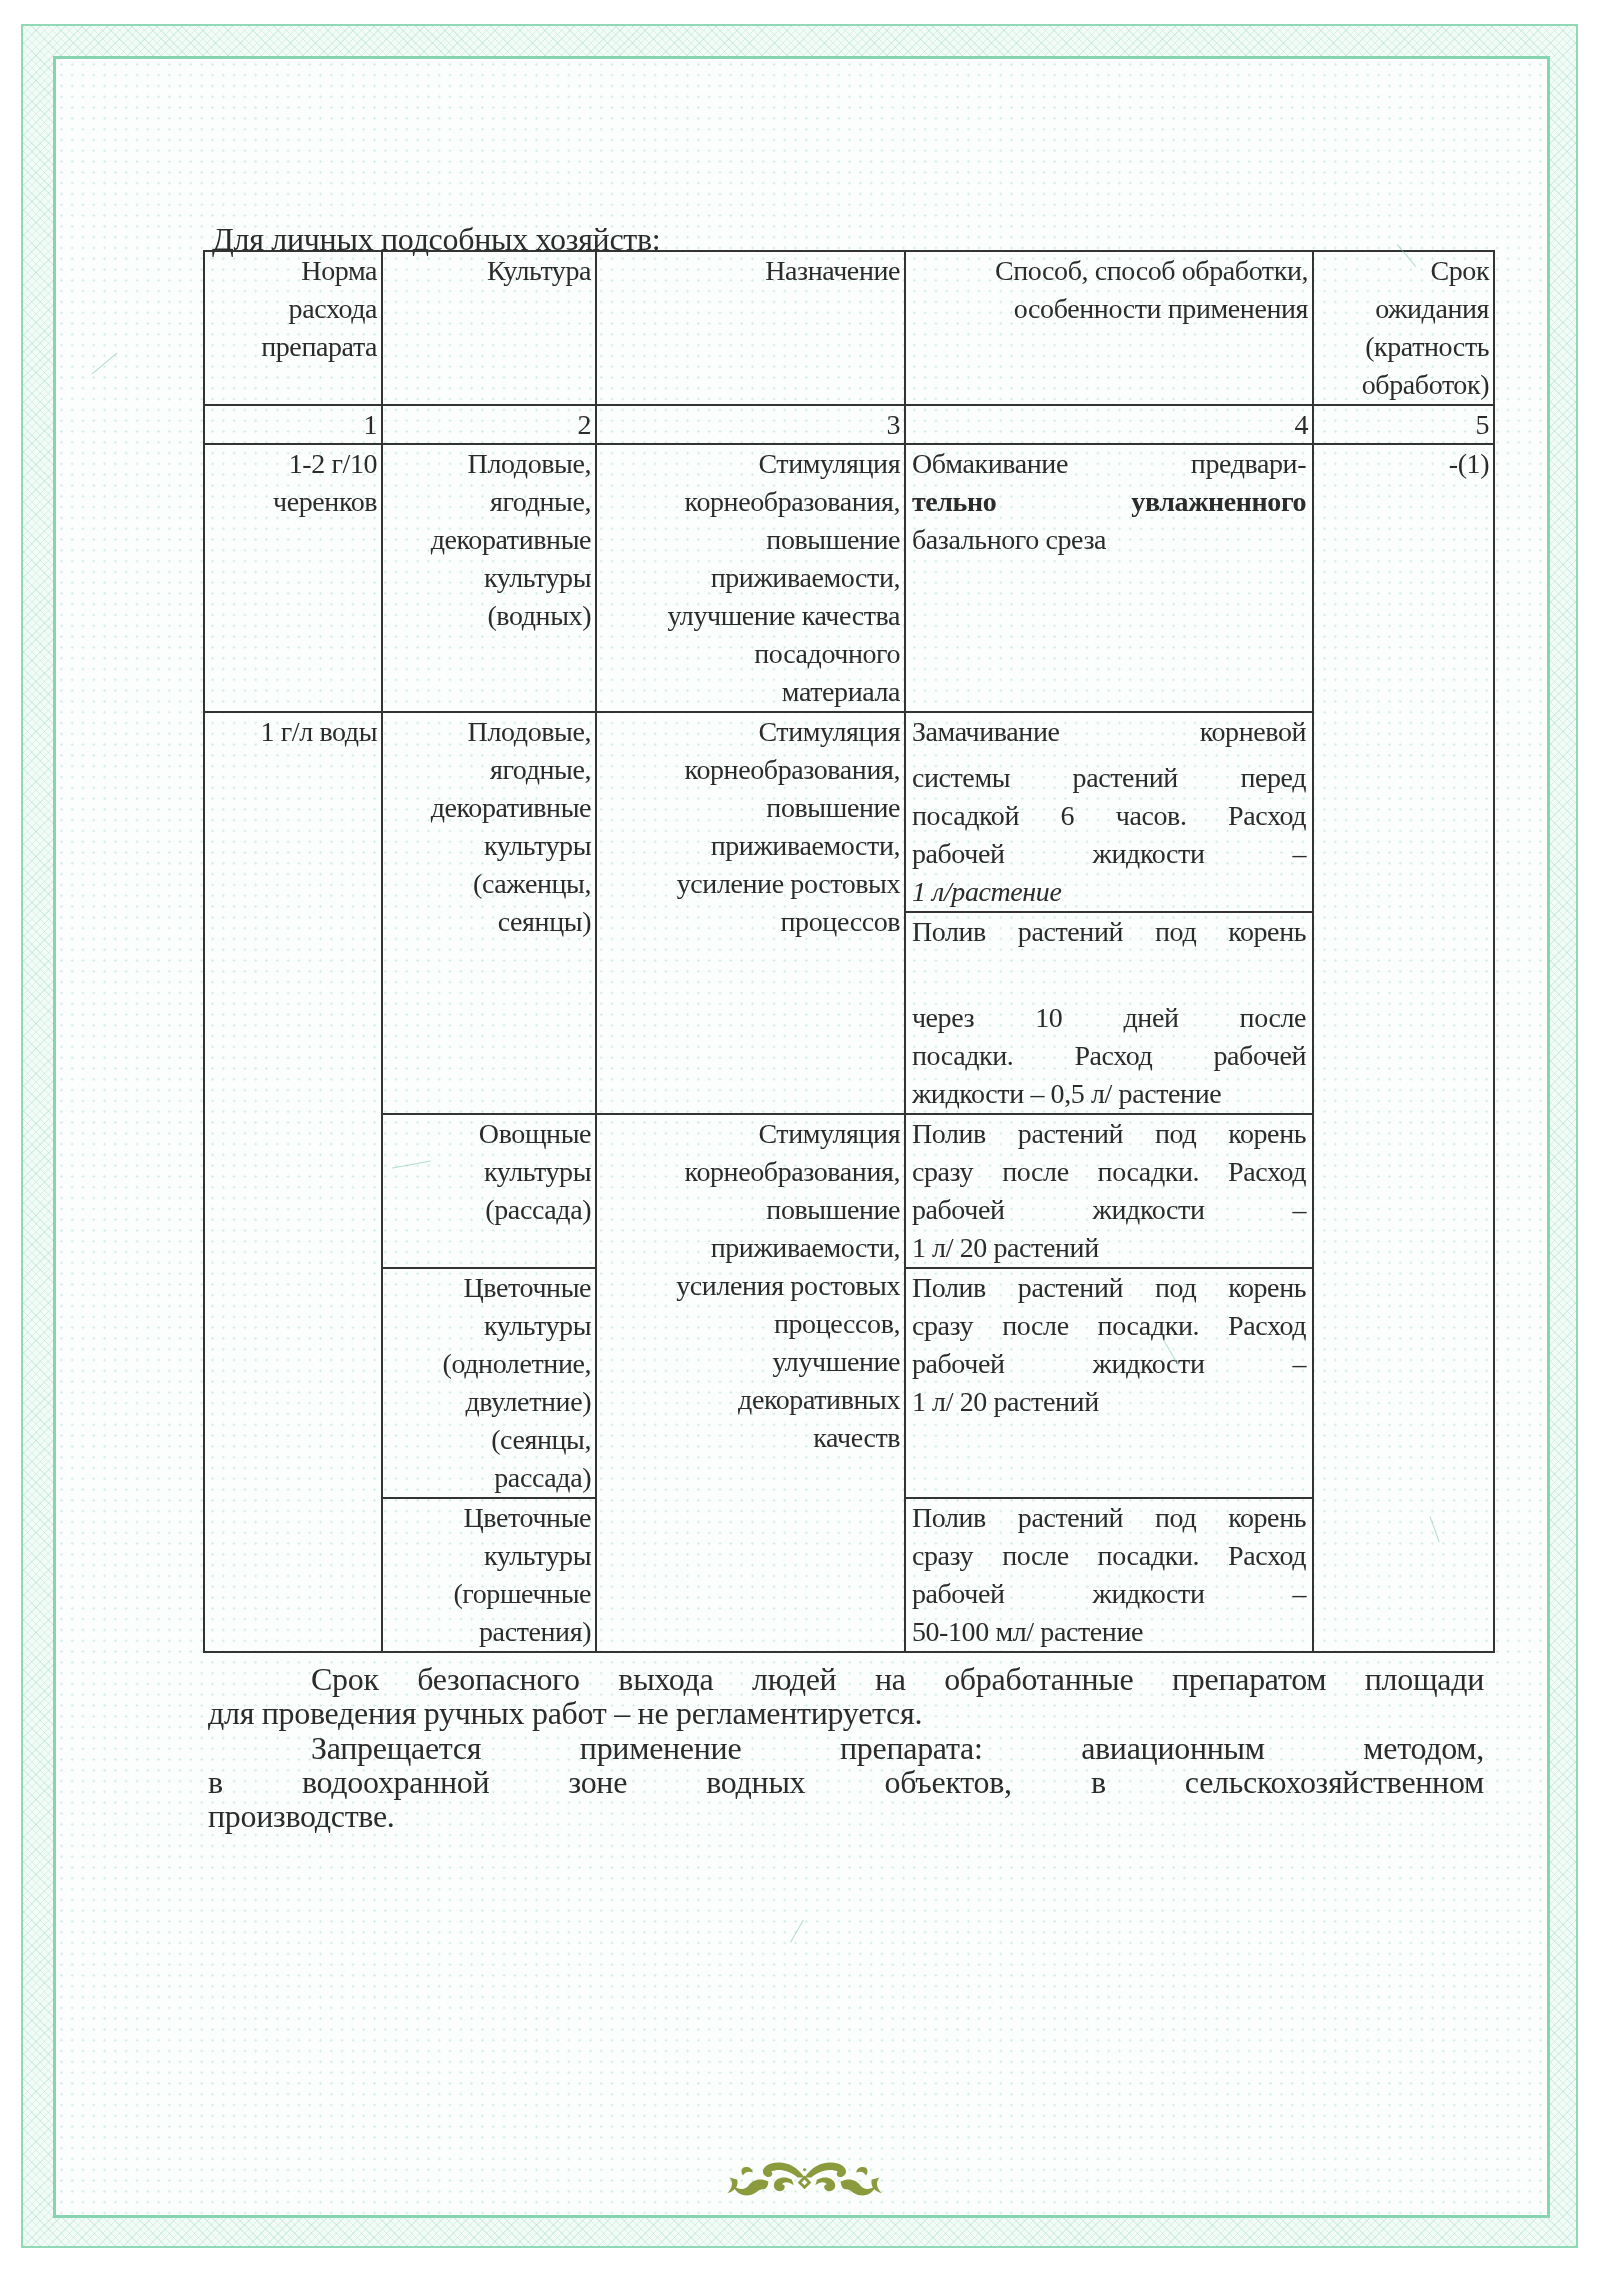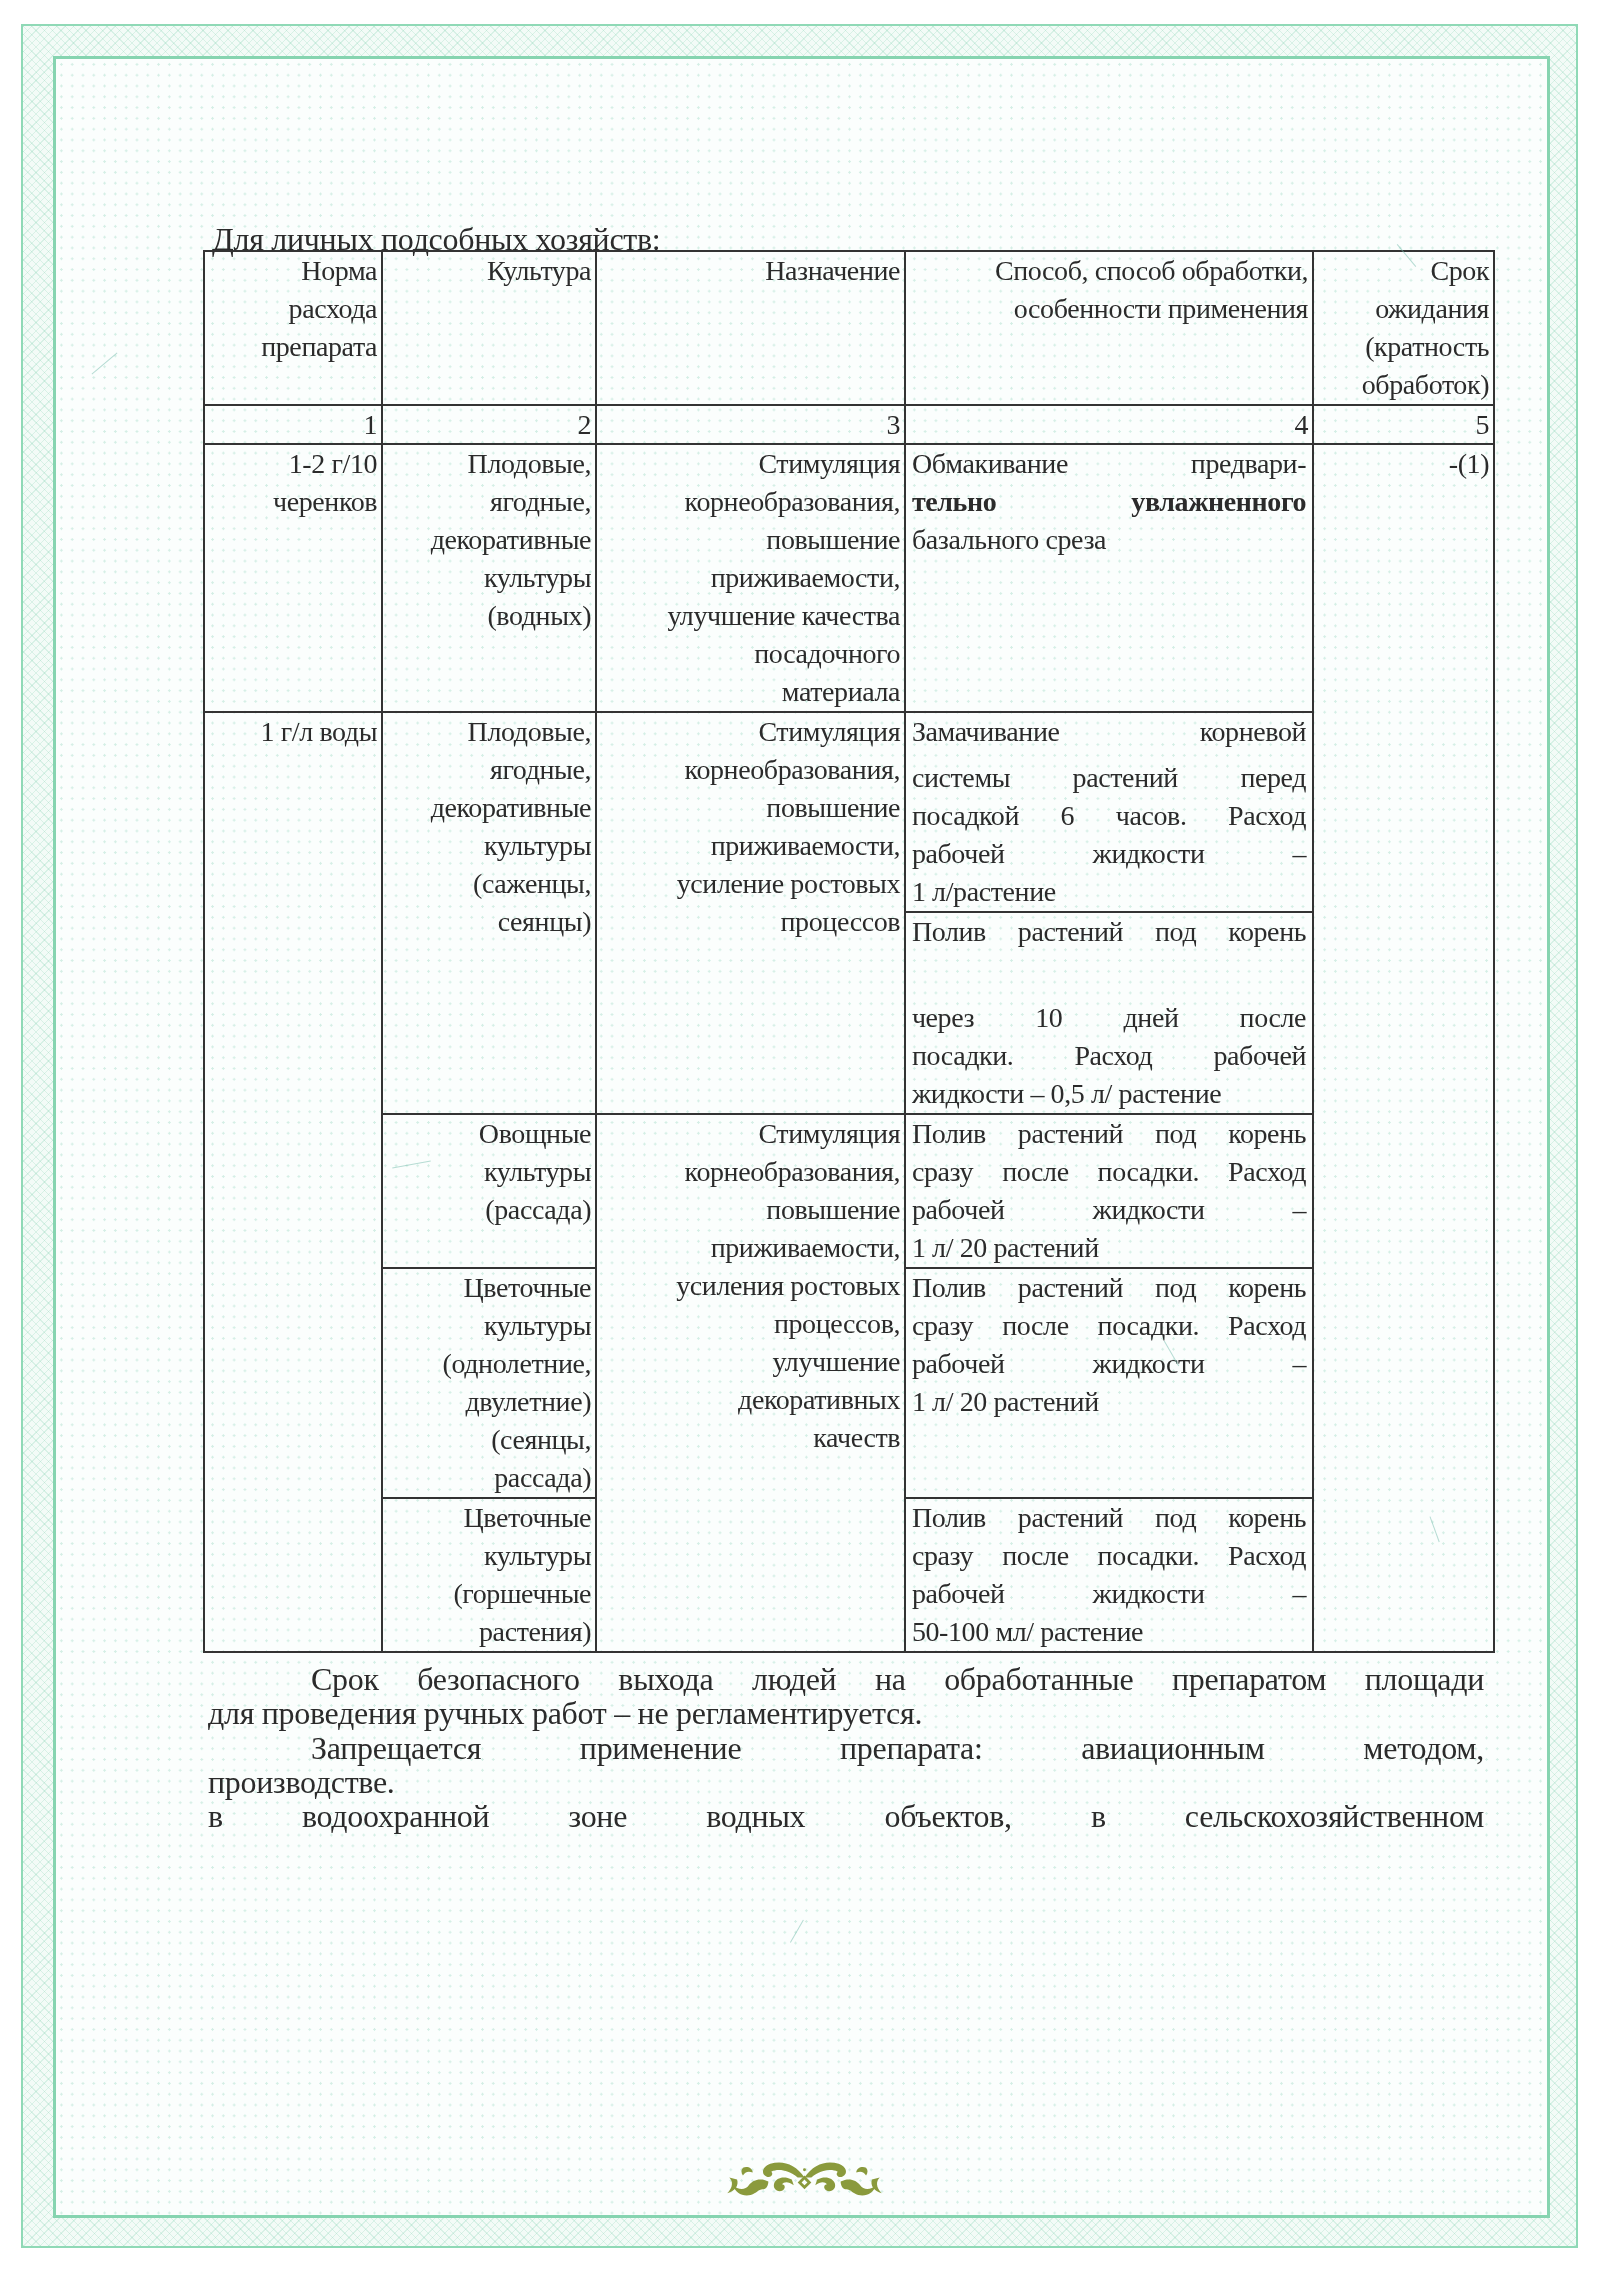--- a/index.html
+++ b/index.html
@@ -160,21 +160,21 @@
           <span class="ln">повышение</span>
           <span class="ln">приживаемости,</span>
           <span class="ln">усиление ростовых</span>
           <span class="ln">процессов</span>
         </td>
     <td class="just">
           <span class="ln jl" style="white-space: normal; text-align: justify; text-align-last: justify;">Замачивание корневой</span>
           <span class="ln jl" style="white-space: normal; text-align: justify; text-align-last: justify; margin-top: 8px;">системы растений перед</span>
           <span class="ln jl" style="white-space: normal; text-align: justify; text-align-last: justify;">посадкой 6 часов. Расход</span>
           <span class="ln jl" style="white-space: normal; text-align: justify; text-align-last: justify;">рабочей жидкости –</span>
-          <span class="ln" style="white-space: normal; text-align: justify; text-align-last: left;">1 л/растение</span>
+          <span class="ln" style="white-space: normal; text-align: justify; text-align-last: left; font-style: italic;">1 л/растение</span>
         </td>
   </tr>
 
   <tr style="height:151px">
     <td class="just">
           <span class="ln jl" style="white-space: normal; text-align: justify; text-align-last: justify;">Полив растений под корень</span>
           <span class="ln jl" style="white-space: normal; text-align: justify; text-align-last: justify; margin-top: 48px;">через 10 дней после</span>
           <span class="ln jl" style="white-space: normal; text-align: justify; text-align-last: justify;">посадки. Расход рабочей</span>
           <span class="ln" style="white-space: normal; text-align: justify; text-align-last: left;">жидкости – 0,5 л/ растение</span>
         </td>
@@ -238,22 +238,22 @@
   </tr>
 </tbody>
   </table>
 
 <div class="para" style="top:1616px">
   <span class="ln indent">Срок безопасного выхода людей на обработанные препаратом площади</span>
   <span class="ln last">для проведения ручных работ – не регламентируется.</span>
 </div>
 <div class="para" style="top:1685px">
   <span class="ln indent">Запрещается применение препарата: авиационным методом,</span>
+  <span class="ln">в водоохранной зоне водных объектов, в сельскохозяйственном</span>
   <span class="ln last">производстве.</span>
-  <span class="ln">в водоохранной зоне водных объектов, в сельскохозяйственном</span>
 </div>
 
 <svg class="ornament" viewBox="0 0 166 44">
   <g fill="#8a9a3c">
     <path d="M83 20 L90 27 L83 34 L76 27 Z M83 24 L80 27 L83 30 L86 27 Z" fill-rule="evenodd"></path>
     <path d="M83 22 C74 8 60 4 48 8 C40 11 38 18 44 21 C48 23 52 19 49 16 C56 13 66 14 76 22 Z"></path>
     <path d="M83 22 C92 8 106 4 118 8 C126 11 128 18 122 21 C118 23 114 19 117 16 C110 13 100 14 90 22 Z"></path>
     <path d="M70 24 C62 20 54 22 52 28 C50 34 56 38 61 35 C64 33 63 29 60 29 C62 26 67 26 72 30 Z"></path>
     <path d="M96 24 C104 20 112 22 114 28 C116 34 110 38 105 35 C102 33 103 29 106 29 C104 26 99 26 94 30 Z"></path>
     <path d="M46 26 C38 22 30 24 26 30 C22 36 14 34 10 30 C12 38 20 42 28 40 C34 38 36 34 40 34 C44 34 46 30 46 26 Z"></path>

